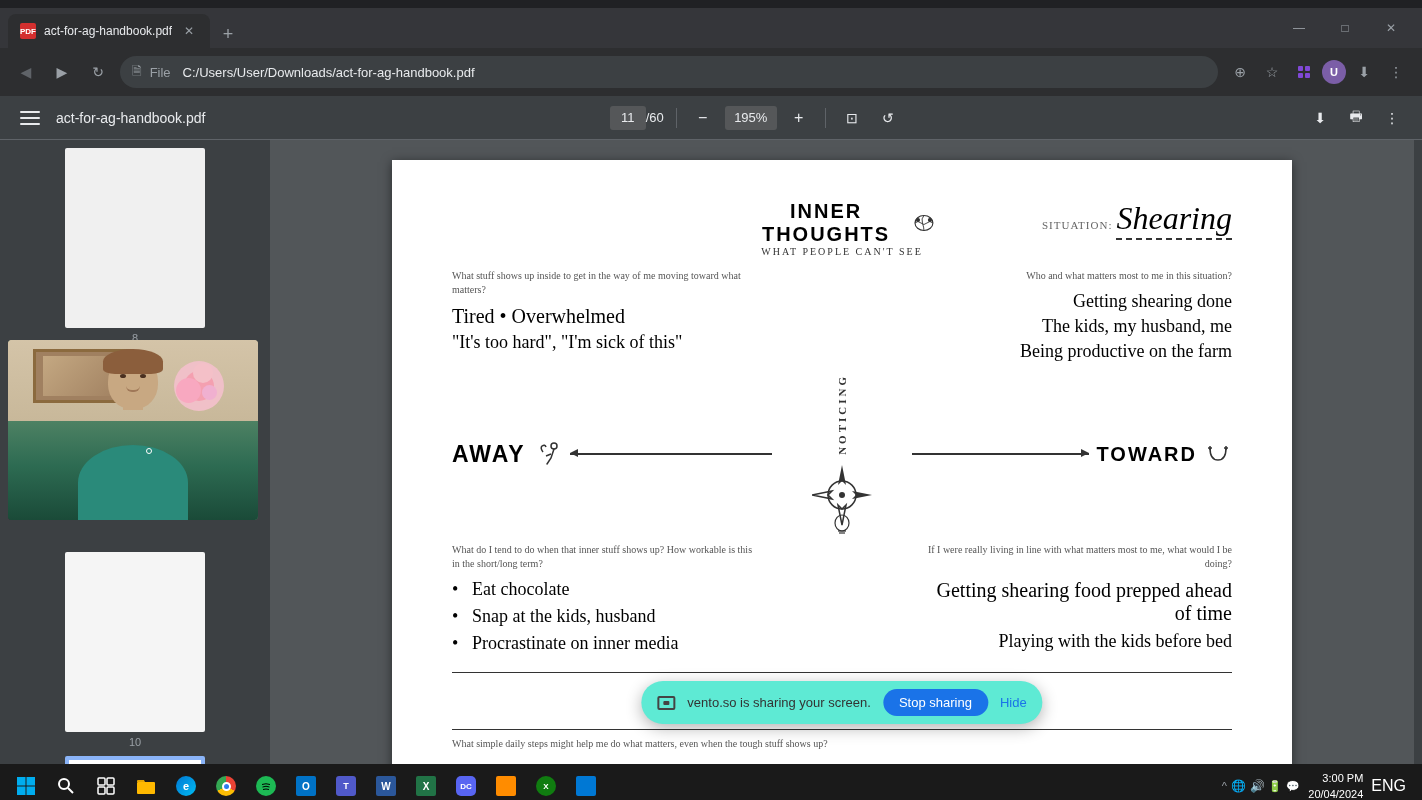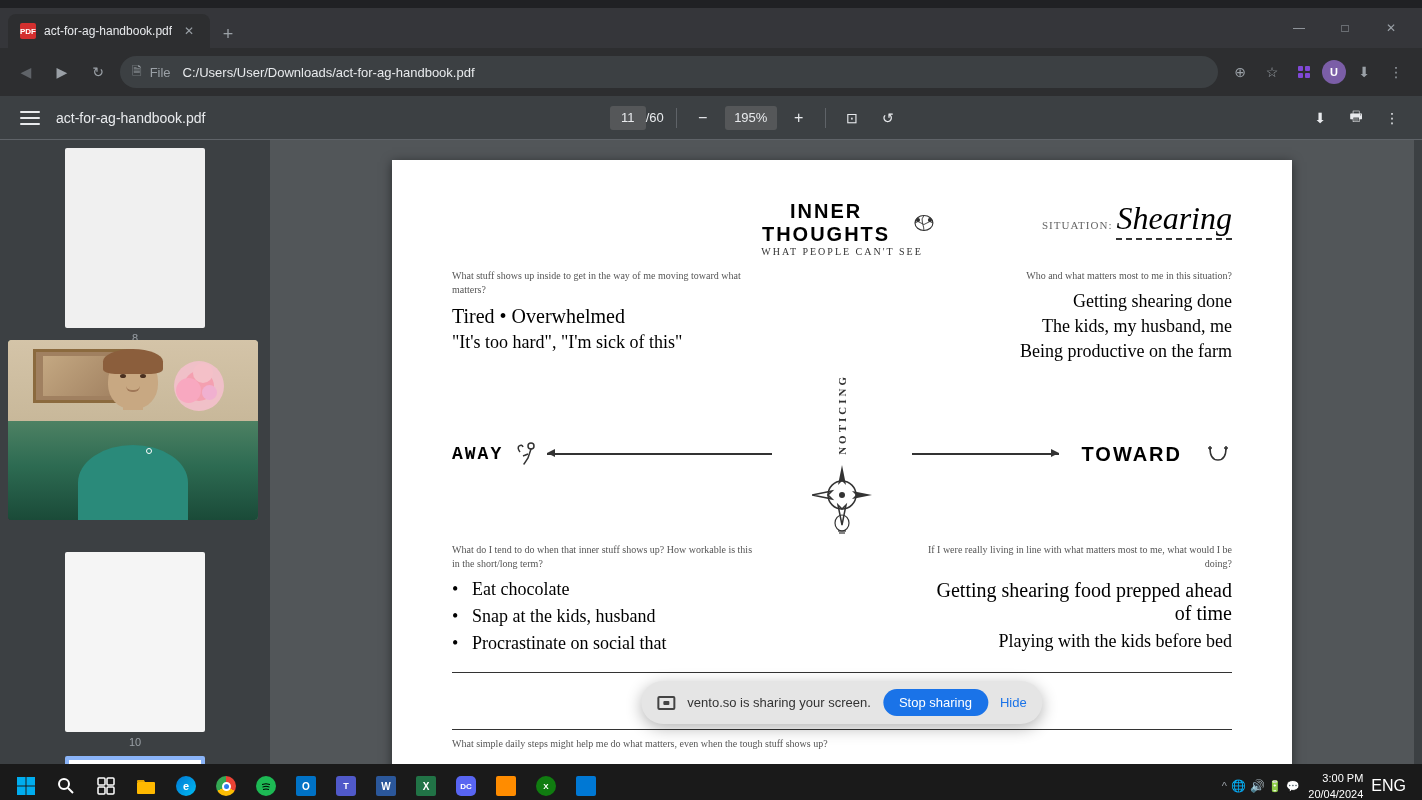--- a/index.html
+++ b/index.html
@@ -63,21 +63,21 @@
     .video-content { width: 100%; height: 100%; background: linear-gradient(135deg, #4a7c59 0%, #2d5a3d 30%, #1e3a2a 60%, #6b8e6b 100%); display: flex; align-items: center; justify-content: center; position: relative; }
 
     
     .pdf-viewer { flex: 1; overflow-y: auto; display: flex; justify-content: center; padding: 20px; background: #525659; }
     .pdf-viewer::-webkit-scrollbar { width: 8px; }
     .pdf-viewer::-webkit-scrollbar-track { background: #3c4043; }
     .pdf-viewer::-webkit-scrollbar-thumb { background: #5f6368; border-radius: 4px; }
     .pdf-page { background: white; width: 900px; min-height: 620px; box-shadow: 0 2px 10px rgba(0,0,0,0.5); padding: 40px 60px; position: relative; font-family: 'Georgia', serif; }
 
     
-    .screen-share-bar { position: absolute; bottom: 40px; left: 50%; transform: translateX(-50%); background: #e5e5e5; border-radius: 24px; padding: 8px 16px; display: flex; align-items: center; gap: 12px; box-shadow: 0 4px 16px rgba(0,0,0,0.3); z-index: 100; }
+    .screen-share-bar { position: absolute; bottom: 40px; left: 50%; transform: translateX(-50%); background: #5eead4; border-radius: 24px; padding: 8px 16px; display: flex; align-items: center; gap: 12px; box-shadow: 0 4px 16px rgba(0,0,0,0.3); z-index: 100; }
     .stop-sharing-btn { background: #1a73e8; color: white; border: none; border-radius: 16px; padding: 6px 16px; font-size: 13px; cursor: pointer; font-family: Arial, sans-serif; }
     .hide-link { color: #1a73e8; font-size: 13px; cursor: pointer; text-decoration: none; font-family: Arial, sans-serif; }
 
     
     .taskbar { height: 44px; background: #1a1a1a; display: flex; align-items: center; padding: 0 8px; gap: 4px; flex-shrink: 0; }
     .taskbar-icon { width: 36px; height: 36px; display: flex; align-items: center; justify-content: center; cursor: pointer; border-radius: 4px; flex-shrink: 0; }
     .taskbar-spacer { flex: 1; }
     .taskbar-right { display: flex; align-items: center; gap: 8px; padding: 0 8px; }
 
     
@@ -282,21 +282,21 @@
               <li style="font-size:18px;font-family:'Segoe Script','Comic Sans MS',cursive;margin-bottom:4px;">
                 <span>Being productive on the farm</span>
               </li>
             </ul>
           </div>
         </div>
 
         <div style="display:grid;grid-template-columns:1fr 140px 1fr;align-items:center;margin:8px 0;">
 
           <div style="display:flex;align-items:center;gap:8px;">
-            <span style="font-size:18px;font-weight:900;letter-spacing:2px;font-family:Liberation Mono, monospace;">AWAY</span>
+            <span style="font-size:23px;font-weight:900;letter-spacing:2px;font-family:Liberation Sans, sans-serif;">AWAY</span>
 
             <svg width="28" height="28" viewBox="0 0 28 28" fill="none" stroke="#333" stroke-width="1.5">
               <circle cx="20" cy="6" r="3"></circle>
               <path d="M20 9 L17 18 L13 24" stroke-linecap="round"></path>
               <path d="M17 14 L12 16"></path>
               <path d="M9 12 Q6 8 8 6 Q11 4 12 7"></path>
             </svg>
 
             <div style="flex:1;height:2px;background:#333;position:relative;">
               <div style="position:absolute;left:0;top:-4px;border-right:8px solid #333;border-top:4px solid transparent;border-bottom:4px solid transparent;"></div>
@@ -313,21 +313,21 @@
               <polygon points="0,40 20,36 16,40 20,44" fill="none" stroke="#333" stroke-width="1.5"></polygon>
               <polygon points="60,40 40,36 44,40 40,44" fill="#333"></polygon>
               <circle cx="30" cy="40" r="3" fill="#333"></circle>
 
               <ellipse cx="30" cy="68" rx="7" ry="8" stroke="#333" stroke-width="1.2" fill="none"></ellipse>
               <line x1="26" y1="76" x2="34" y2="76" stroke="#333" stroke-width="1.2"></line>
               <line x1="27" y1="78" x2="33" y2="78" stroke="#333" stroke-width="1.2"></line>
             </svg>
           </div>
 
-          <div style="display:flex;align-items:center;gap:22px;justify-content:flex-end;">
+          <div style="display:flex;align-items:center;gap:7px;justify-content:flex-end;">
 
             <div style="flex:1;height:2px;background:#333;position:relative;">
               <div style="position:absolute;right:0;top:-4px;border-left:8px solid #333;border-top:4px solid transparent;border-bottom:4px solid transparent;"></div>
             </div>
             <span style="font-size:20px;font-weight:900;letter-spacing:2px;font-family:'Arial Black',sans-serif;">TOWARD</span>
 
             <svg width="28" height="28" viewBox="0 0 28 28" fill="none" stroke="#333" stroke-width="1.5">
               <path d="M6 8 Q6 20 14 20 Q22 20 22 8"></path>
               <line x1="6" y1="6" x2="6" y2="10"></line>
               <line x1="22" y1="6" x2="22" y2="10"></line>
@@ -345,21 +345,21 @@
               <li style="font-size:18px;font-family:'Segoe Script','Comic Sans MS',cursive;margin-bottom:6px;padding-left:20px;position:relative;">
                 <span style="position:absolute;left:0;">•</span>
                 <span>Eat chocolate</span>
               </li>
               <li style="font-size:18px;font-family:'Segoe Script','Comic Sans MS',cursive;margin-bottom:6px;padding-left:20px;position:relative;">
                 <span style="position:absolute;left:0;">•</span>
                 <span>Snap at the kids, husband</span>
               </li>
               <li style="font-size:18px;font-family:'Segoe Script','Comic Sans MS',cursive;margin-bottom:6px;padding-left:20px;position:relative;">
                 <span style="position:absolute;left:0;">•</span>
-                <span>Procrastinate on social that</span>
+                <span>Procrastinate on inner media</span>
               </li>
             </ul>
           </div>
 
           <div></div>
 
           <div style="text-align:right;">
             <p style="font-size:10px;color:#555;margin-bottom:8px;line-height:1.4;text-align:right;">If I were really living in line with what matters most to me, what would I be doing?</p>
             <ul style="list-style:none;padding:0;text-align:right;">
               <li style="font-size:20px;font-family:'Segoe Script','Comic Sans MS',cursive;margin-bottom:6px;">

